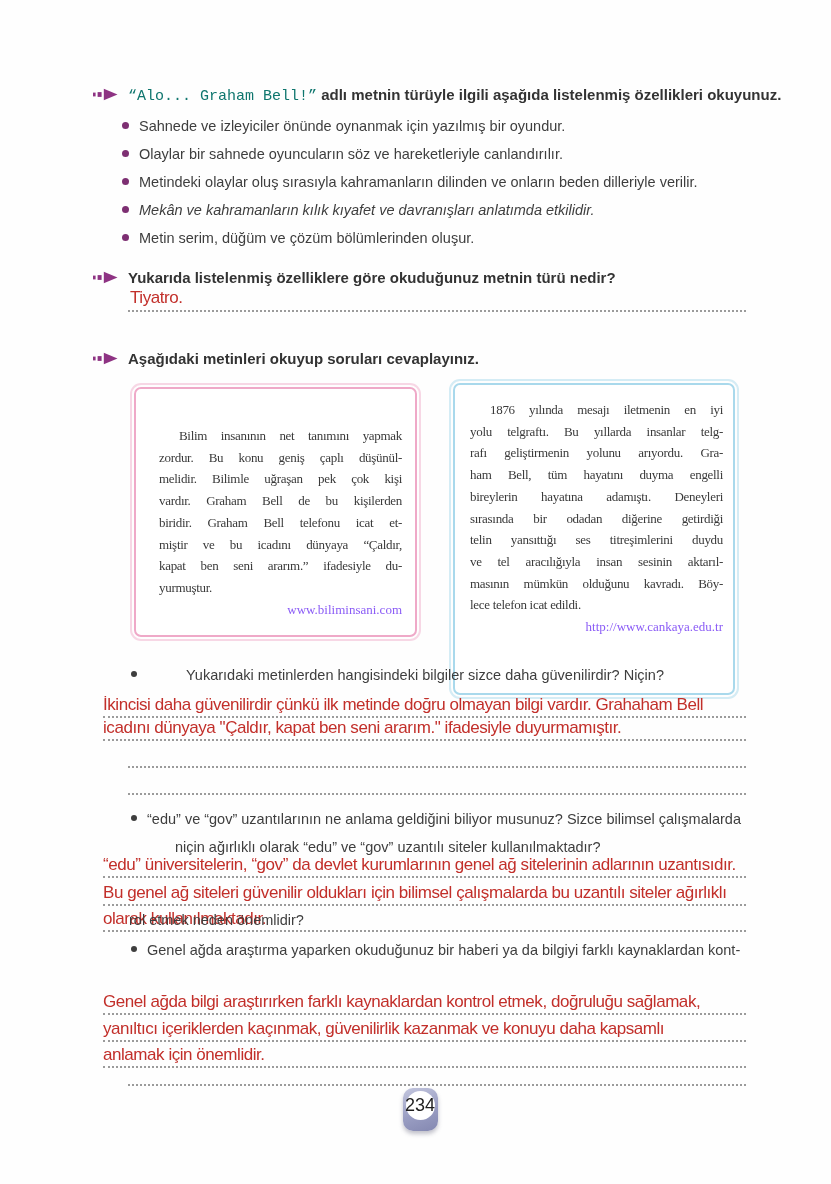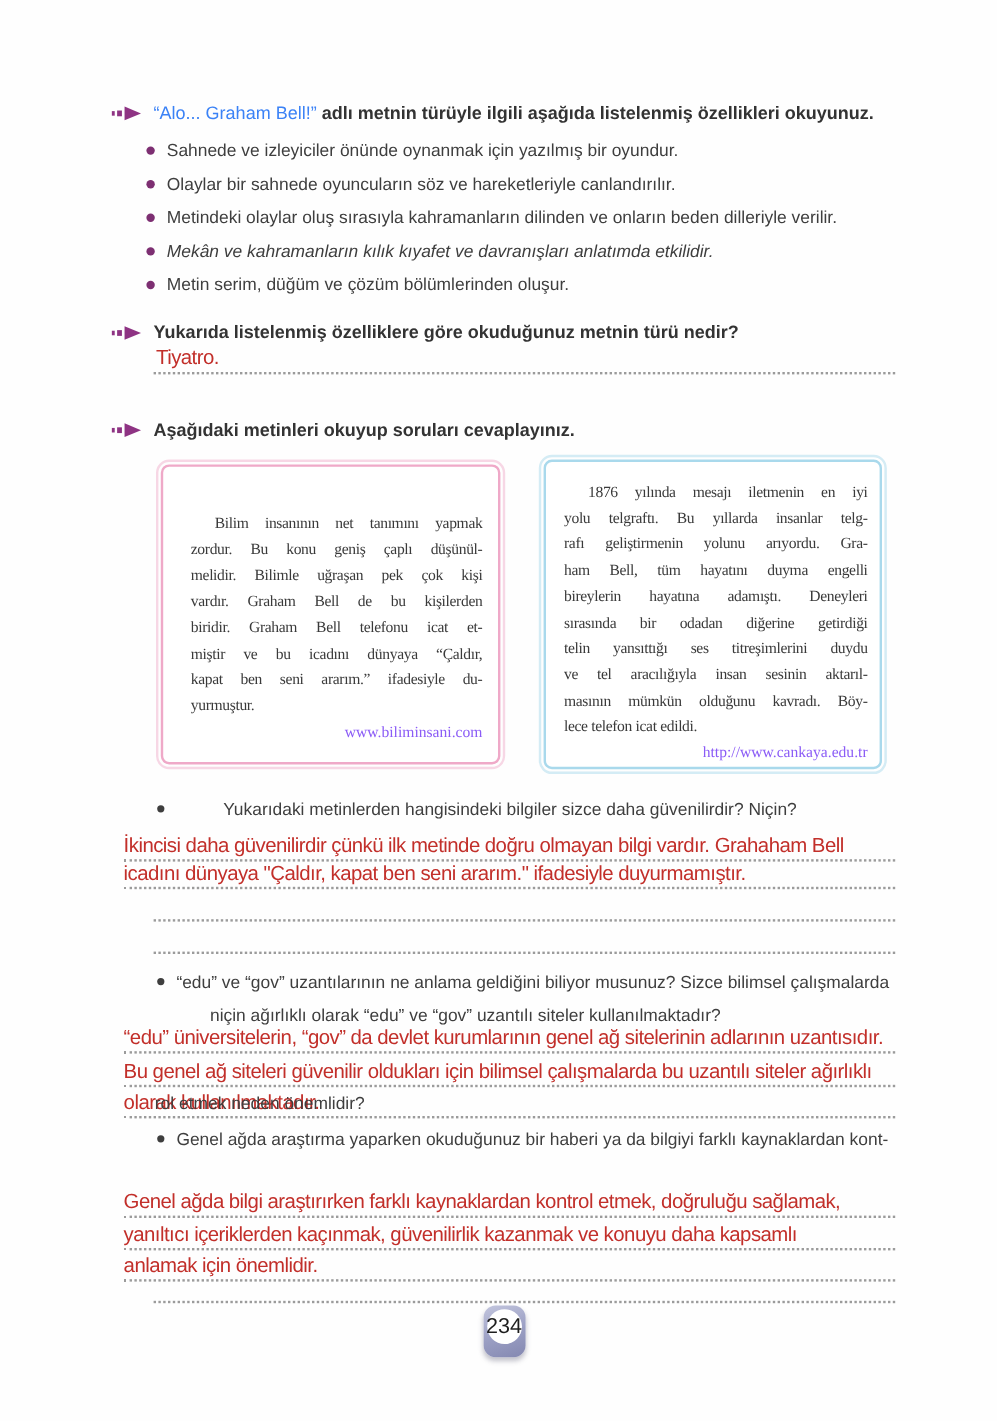--- a/index.html
+++ b/index.html
@@ -40,21 +40,21 @@
 <div class="page">
 
   <svg class="arrow-ic" style="left:93px;top:88px;" viewBox="0 0 26 13">
     <g fill="#8e3383">
       <rect x="0" y="4.6" width="2.6" height="3.8"></rect>
       <rect x="4.6" y="4.1" width="4" height="4.8"></rect>
       <polygon points="10.8,0.8 10.8,12.2 24.5,6.5"></polygon>
     </g>
   </svg>
   <div class="abs h" style="left:128px;top:85px;width:660px;">
-    <span style="font-weight:normal;color:#3b82f6;">“Alo... Graham Bell!”</span><span> adlı metnin türüyle ilgili aşağıda listelenmiş özellikleri okuyunuz.</span>
+    <span style="font-weight:normal;color:#0f766e;font-family:Liberation Mono, monospace;">“Alo... Graham Bell!”</span><span> adlı metnin türüyle ilgili aşağıda listelenmiş özellikleri okuyunuz.</span>
   </div>
 
   <div class="dot" style="left:122px;top:122px;"></div>
   <div class="abs qtext" style="left:139px;top:117px;">Sahnede ve izleyiciler önünde oynanmak için yazılmış bir oyundur.</div>
   <div class="dot" style="left:122px;top:150px;"></div>
   <div class="abs qtext" style="left:139px;top:145px;">Olaylar bir sahnede oyuncuların söz ve hareketleriyle canlandırılır.</div>
   <div class="dot" style="left:122px;top:178px;"></div>
   <div class="abs qtext" style="left:139px;top:173px;">Metindeki olaylar oluş sırasıyla kahramanların dilinden ve onların beden dilleriyle verilir.</div>
   <div class="dot" style="left:122px;top:206px;"></div>
   <div class="abs qtext" style="left:139px;top:201px;font-style:italic;">Mekân ve kahramanların kılık kıyafet ve davranışları anlatımda etkilidir.</div>
@@ -86,21 +86,21 @@
     <div class="boxline">zordur. Bu konu geniş çaplı düşünül-</div>
     <div class="boxline">melidir. Bilimle uğraşan pek çok kişi</div>
     <div class="boxline">vardır. Graham Bell de bu kişilerden</div>
     <div class="boxline">biridir. Graham Bell telefonu icat et-</div>
     <div class="boxline">miştir ve bu icadını dünyaya “Çaldır,</div>
     <div class="boxline">kapat ben seni ararım.” ifadesiyle du-</div>
     <div class="boxline lastleft">yurmuştur.</div>
     <div class="boxsrc">www.biliminsani.com</div>
   </div>
 
-  <div class="txtbox box-blue" style="left:453px;top:383px;width:282px;height:258px;padding:14px 10px 0 15px;box-sizing:border-box;">
+  <div class="txtbox box-blue" style="left:453px;top:383px;width:282px;height:312px;padding:14px 10px 0 15px;box-sizing:border-box;">
     <div class="boxline first">1876 yılında mesajı iletmenin en iyi</div>
     <div class="boxline">yolu telgraftı. Bu yıllarda insanlar telg-</div>
     <div class="boxline">rafı geliştirmenin yolunu arıyordu. Gra-</div>
     <div class="boxline">ham Bell, tüm hayatını duyma engelli</div>
     <div class="boxline">bireylerin hayatına adamıştı. Deneyleri</div>
     <div class="boxline">sırasında bir odadan diğerine getirdiği</div>
     <div class="boxline">telin yansıttığı ses titreşimlerini duydu</div>
     <div class="boxline">ve tel aracılığıyla insan sesinin aktarıl-</div>
     <div class="boxline">masının mümkün olduğunu kavradı. Böy-</div>
     <div class="boxline lastleft">lece telefon icat edildi.</div>

